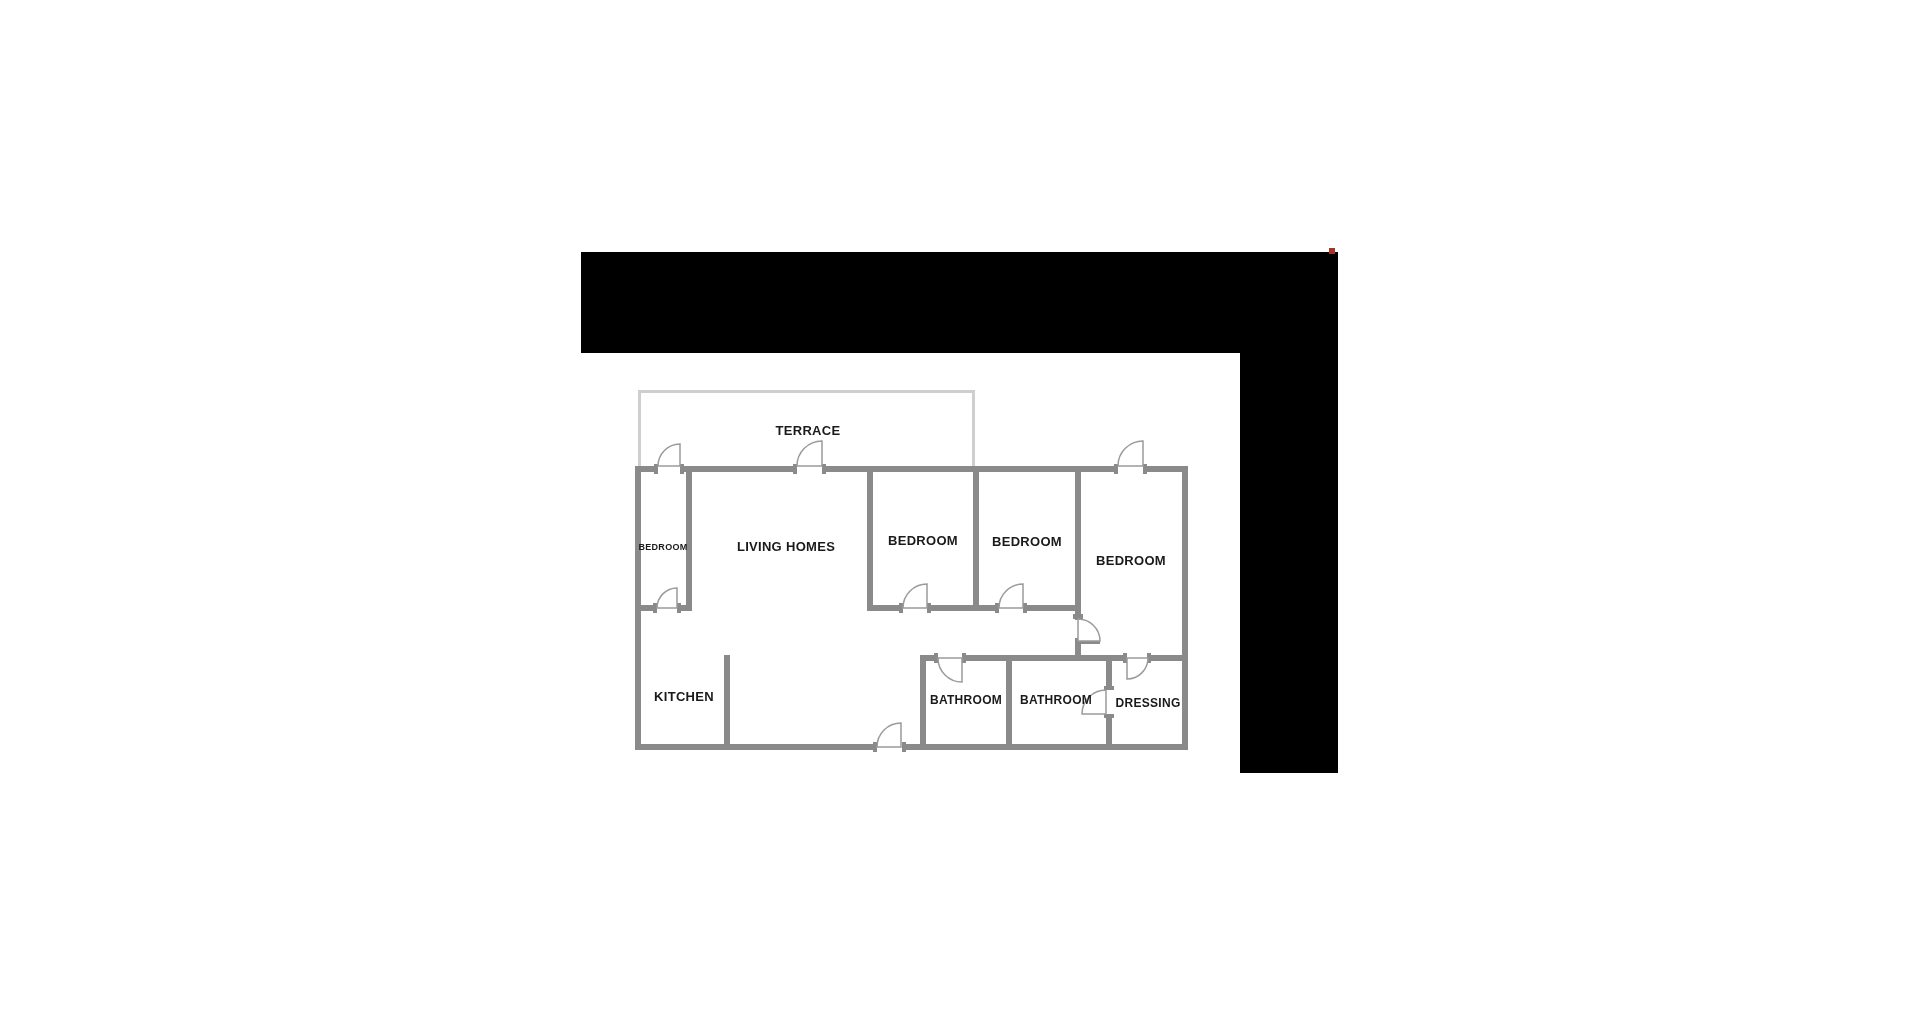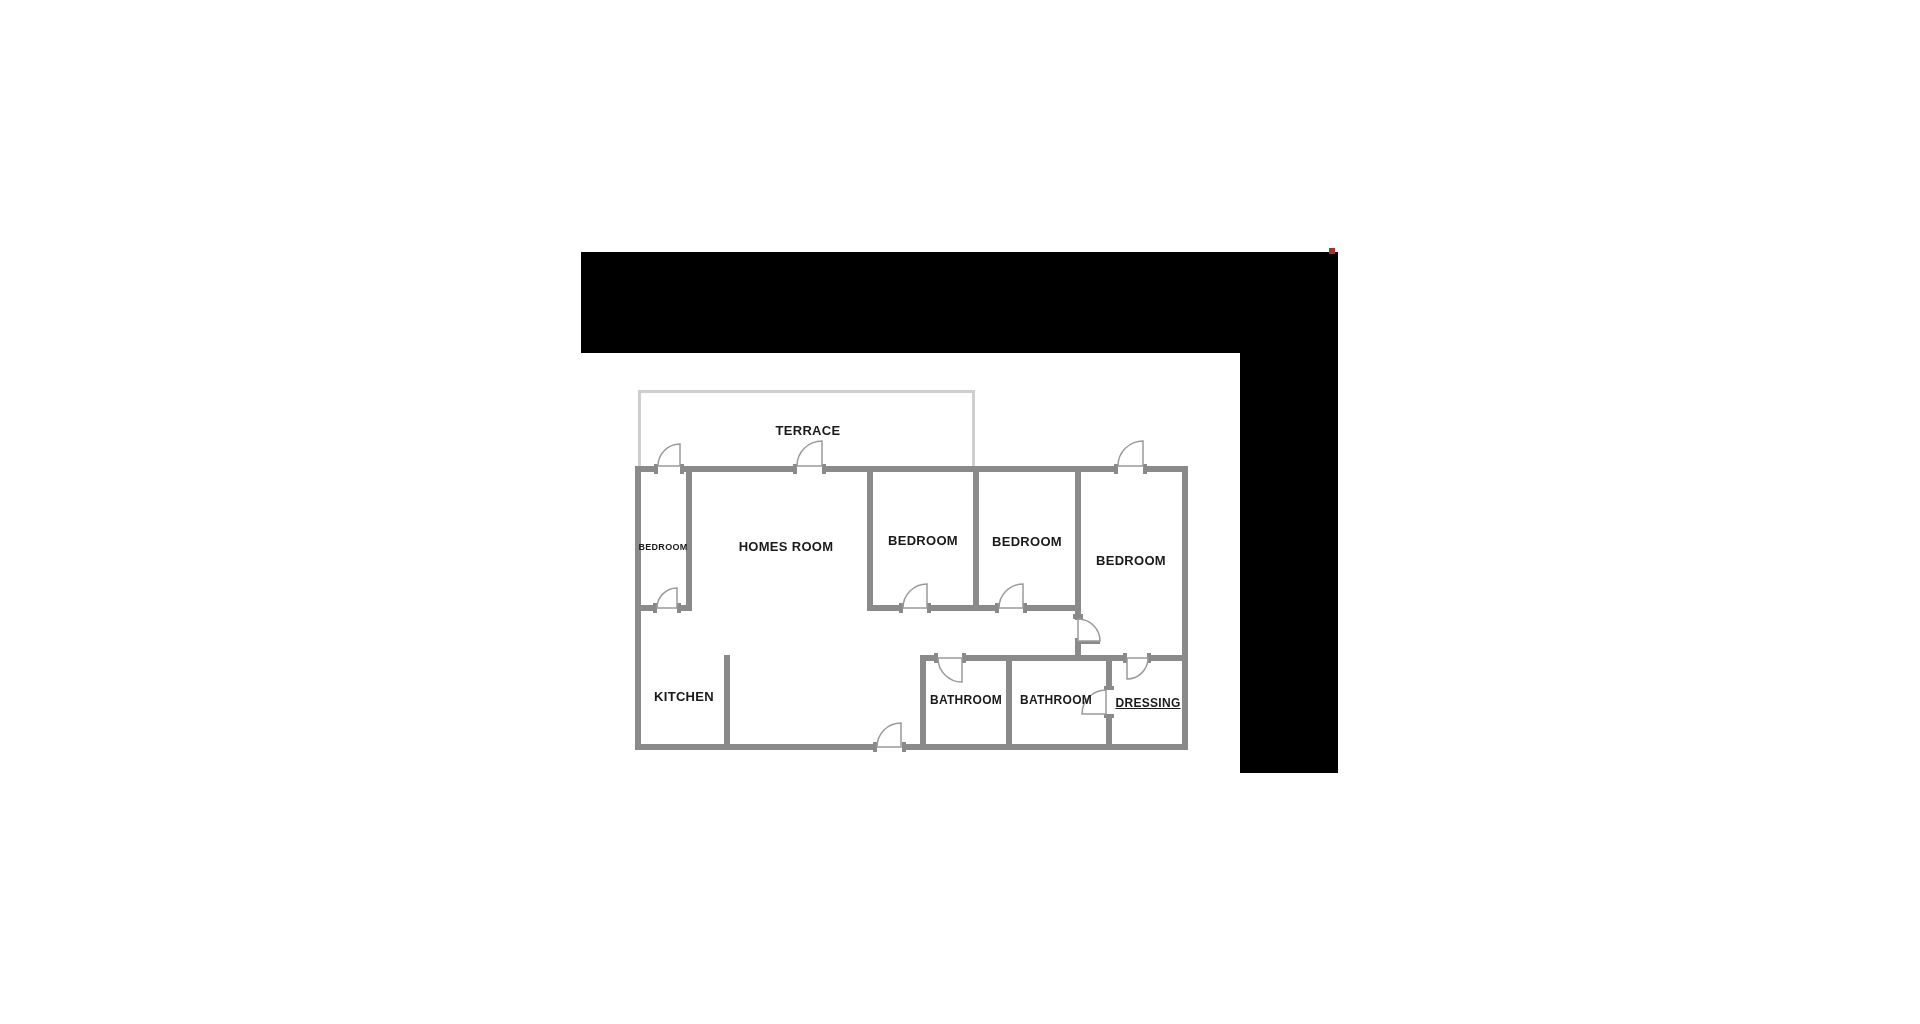--- a/index.html
+++ b/index.html
@@ -149,23 +149,23 @@
       <path d="M 877 747 A 24 24 0 0 1 901 723 L 901 747 Z"></path>
       <path d="M 938 658 A 24 24 0 0 0 962 682 L 962 658 Z"></path>
       <path d="M 1148 658 A 21 21 0 0 1 1127 679 L 1127 658 Z"></path>
       <path d="M 1106 690 A 24 24 0 0 0 1082 714 L 1106 714 Z"></path>
     </g>
   </svg>
 
   <div class="room-labels">
       <div class="room-label" style="left: 808px; top: 430px; font-size: 13px;">TERRACE</div>
       <div class="room-label" style="left: 663px; top: 547px; font-size: 9px;">BEDROOM</div>
-      <div class="room-label" style="left: 786px; top: 546px; font-size: 13px;">HOMES ROOM</div>
+      <div class="room-label" style="left: 786px; top: 546px; font-size: 13px;">LIVING HOMES</div>
       <div class="room-label" style="left: 923px; top: 540px; font-size: 13px;">BEDROOM</div>
       <div class="room-label" style="left: 1027px; top: 541px; font-size: 13px;">BEDROOM</div>
       <div class="room-label" style="left: 1131px; top: 560px; font-size: 13px;">BEDROOM</div>
       <div class="room-label" style="left: 684px; top: 696px; font-size: 13px;">KITCHEN</div>
       <div class="room-label" style="left: 966px; top: 700px; font-size: 12px;">BATHROOM</div>
       <div class="room-label" style="left: 1056px; top: 700px; font-size: 12px;">BATHROOM</div>
-      <div class="room-label" style="left: 1148px; top: 703px; font-size: 12px; text-decoration: underline;">DRESSING</div>
+      <div class="room-label" style="left: 1148px; top: 703px; font-size: 12px;">DRESSING</div>
     </div>
 
 </div>
 
 </body></html>

